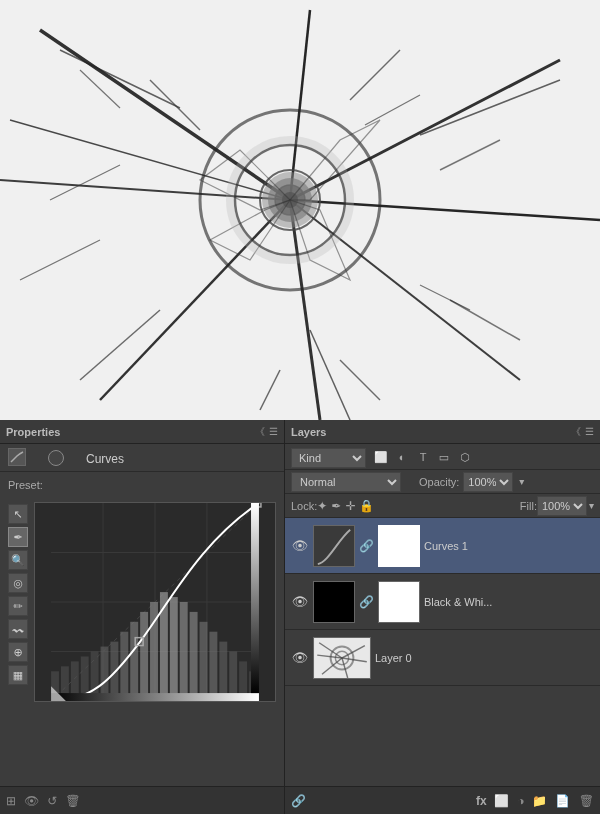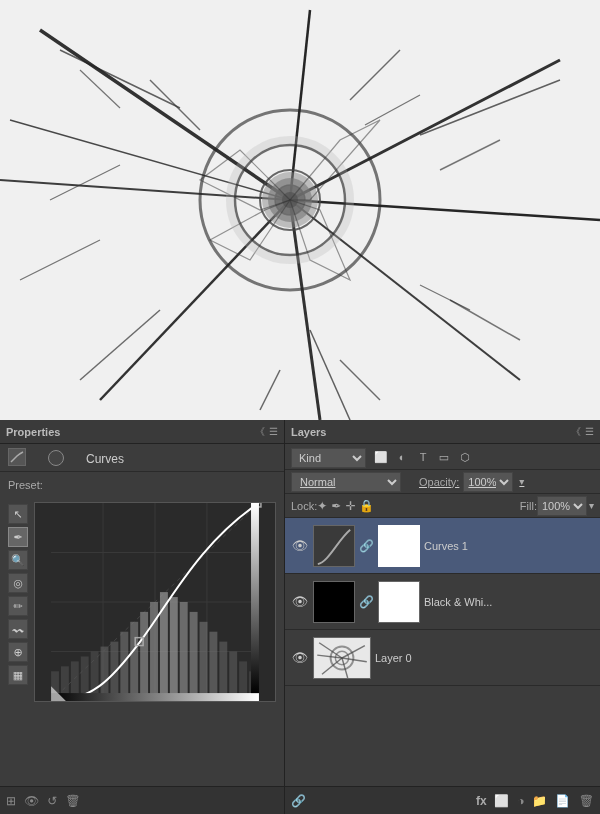--- a/index.html
+++ b/index.html
@@ -287,21 +287,20 @@
     }
 
     
     .blend-row {
       display: flex;
       align-items: center;
       padding: 3px 6px;
       gap: 4px;
       height: 24px;
       border-bottom: 1px solid #2a2a2a;
-      text-decoration: underline;
     }
 
     .blend-select {
       width: 110px;
       height: 20px;
       background: #555;
       border: 1px solid #444;
       color: #ccc;
       font-size: 11px;
       padding: 0 4px;

